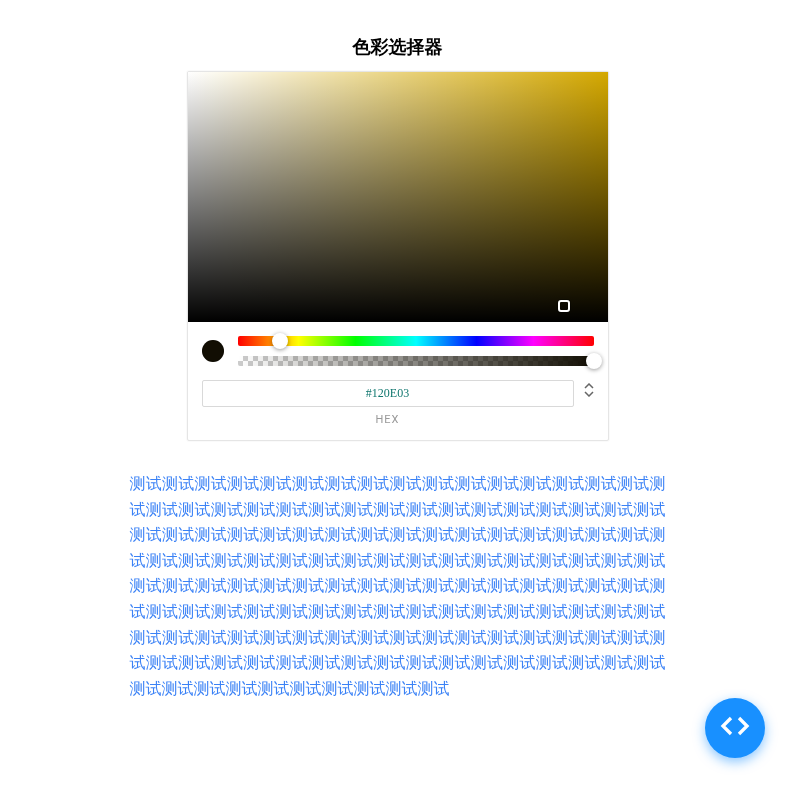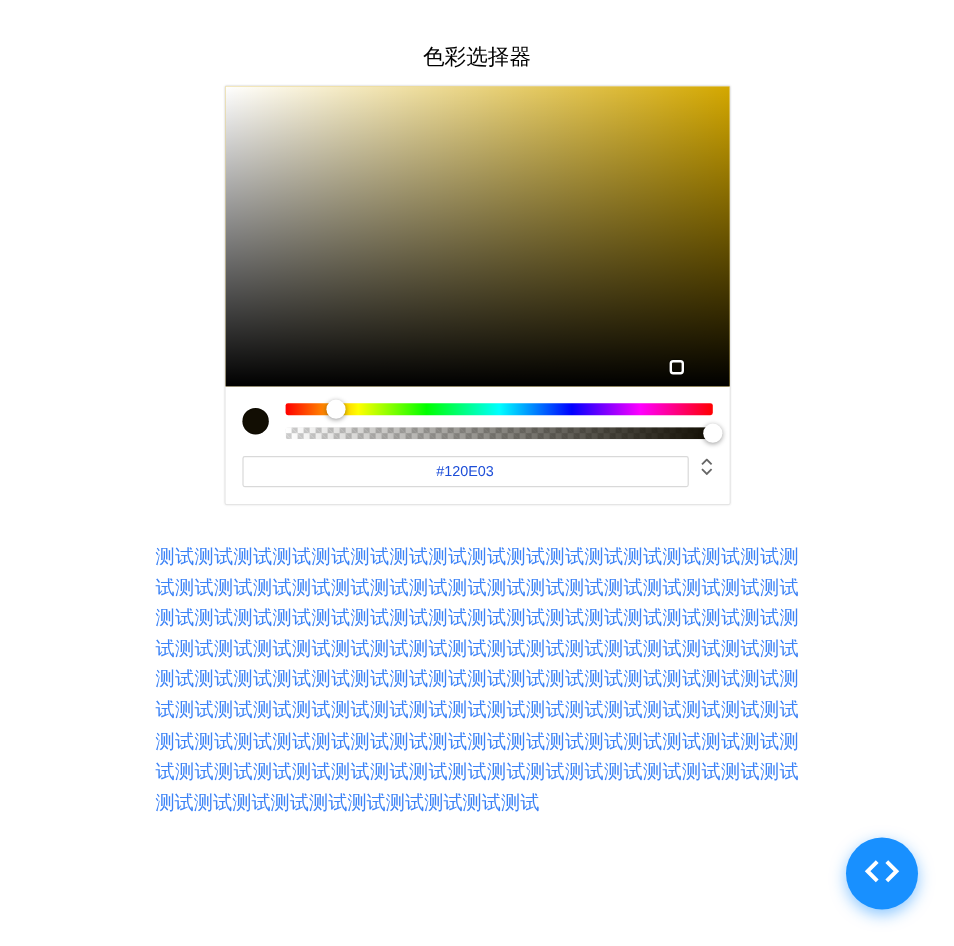--- a/index.html
+++ b/index.html
@@ -15,21 +15,21 @@
       position: relative;
     }
     .container {
       width: 540px;
       margin: 0 auto;
       padding-top: 35px;
     }
     .title {
       text-align: center;
       font-size: 18px;
-      font-weight: normal;
+      font-weight: bold;
       color: #000;
       margin-bottom: 12px;
     }
     .picker-card {
       background: #fff;
       border: 1px solid #e5e5e5;
       border-radius: 2px;
       padding: 0;
       width: 422px;
       margin: 0 auto;
@@ -114,22 +114,23 @@
       flex: 1;
       text-align: center;
     }
     .hex-input {
       width: 100%;
       border: 1px solid #d9d9d9;
       padding: 5px 8px;
       font-size: 12px;
       text-align: center;
       border-radius: 2px;
-      color: #1d4ed8;
-      background: #fff;
+      color: #0f766e;
+      background: #fff;
+      font-family: Liberation Serif, serif;
     }
     .hex-label {
       font-size: 11px;
       color: #999;
       margin-top: 6px;
       letter-spacing: 1px;
     }
     .format-switch {
       display: flex;
       flex-direction: column;
@@ -190,20 +191,21 @@
         </div>
         <div class="slider-track alpha-track">
           <div class="slider-thumb alpha-thumb"></div>
         </div>
       </div>
     </div>
 
     <div class="input-row">
       <div class="input-col">
         <input type="text" class="hex-input" value="#120E03" style="">
+        <div class="hex-label">HEX</div>
       </div>
       <div class="format-switch">
         <span>
           <svg width="10" height="6" viewBox="0 0 10 6">
               <path d="M1 5 L5 1 L9 5" stroke="#666" stroke-width="1.5" fill="none"></path>
             </svg>
         </span>
         <span>
           <svg width="10" height="6" viewBox="0 0 10 6">
               <path d="M1 1 L5 5 L9 1" stroke="#666" stroke-width="1.5" fill="none"></path>

